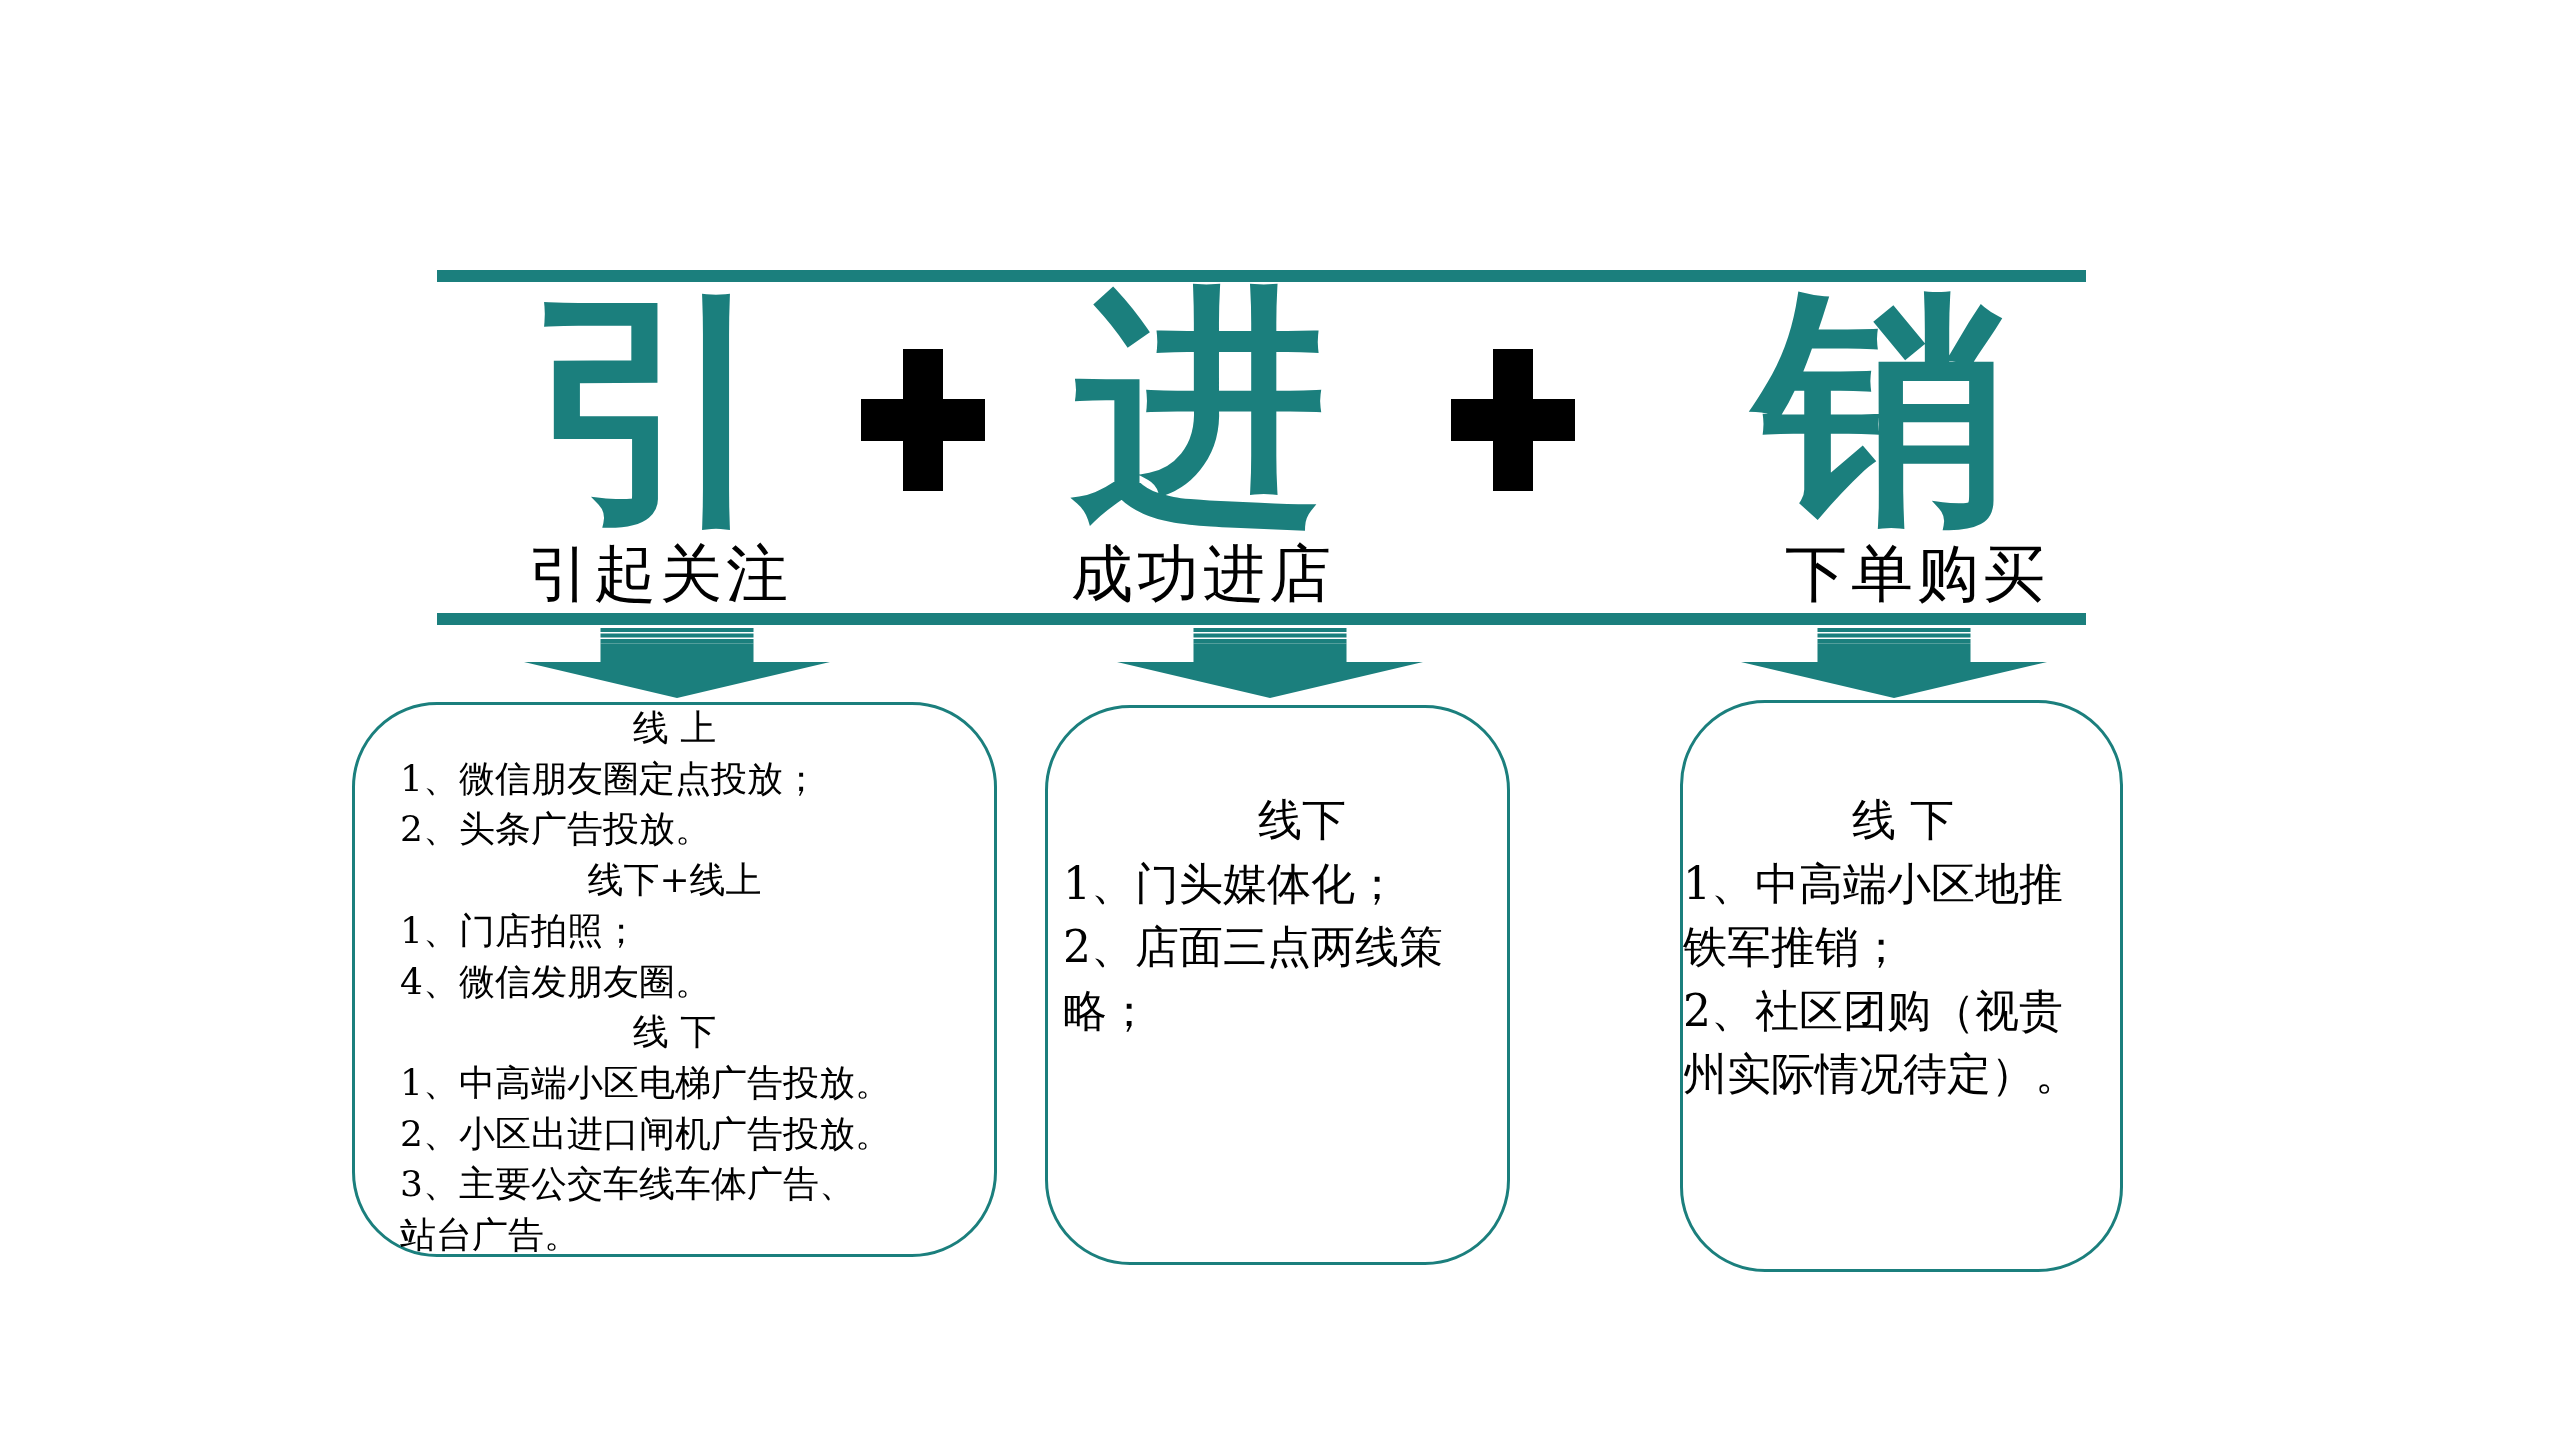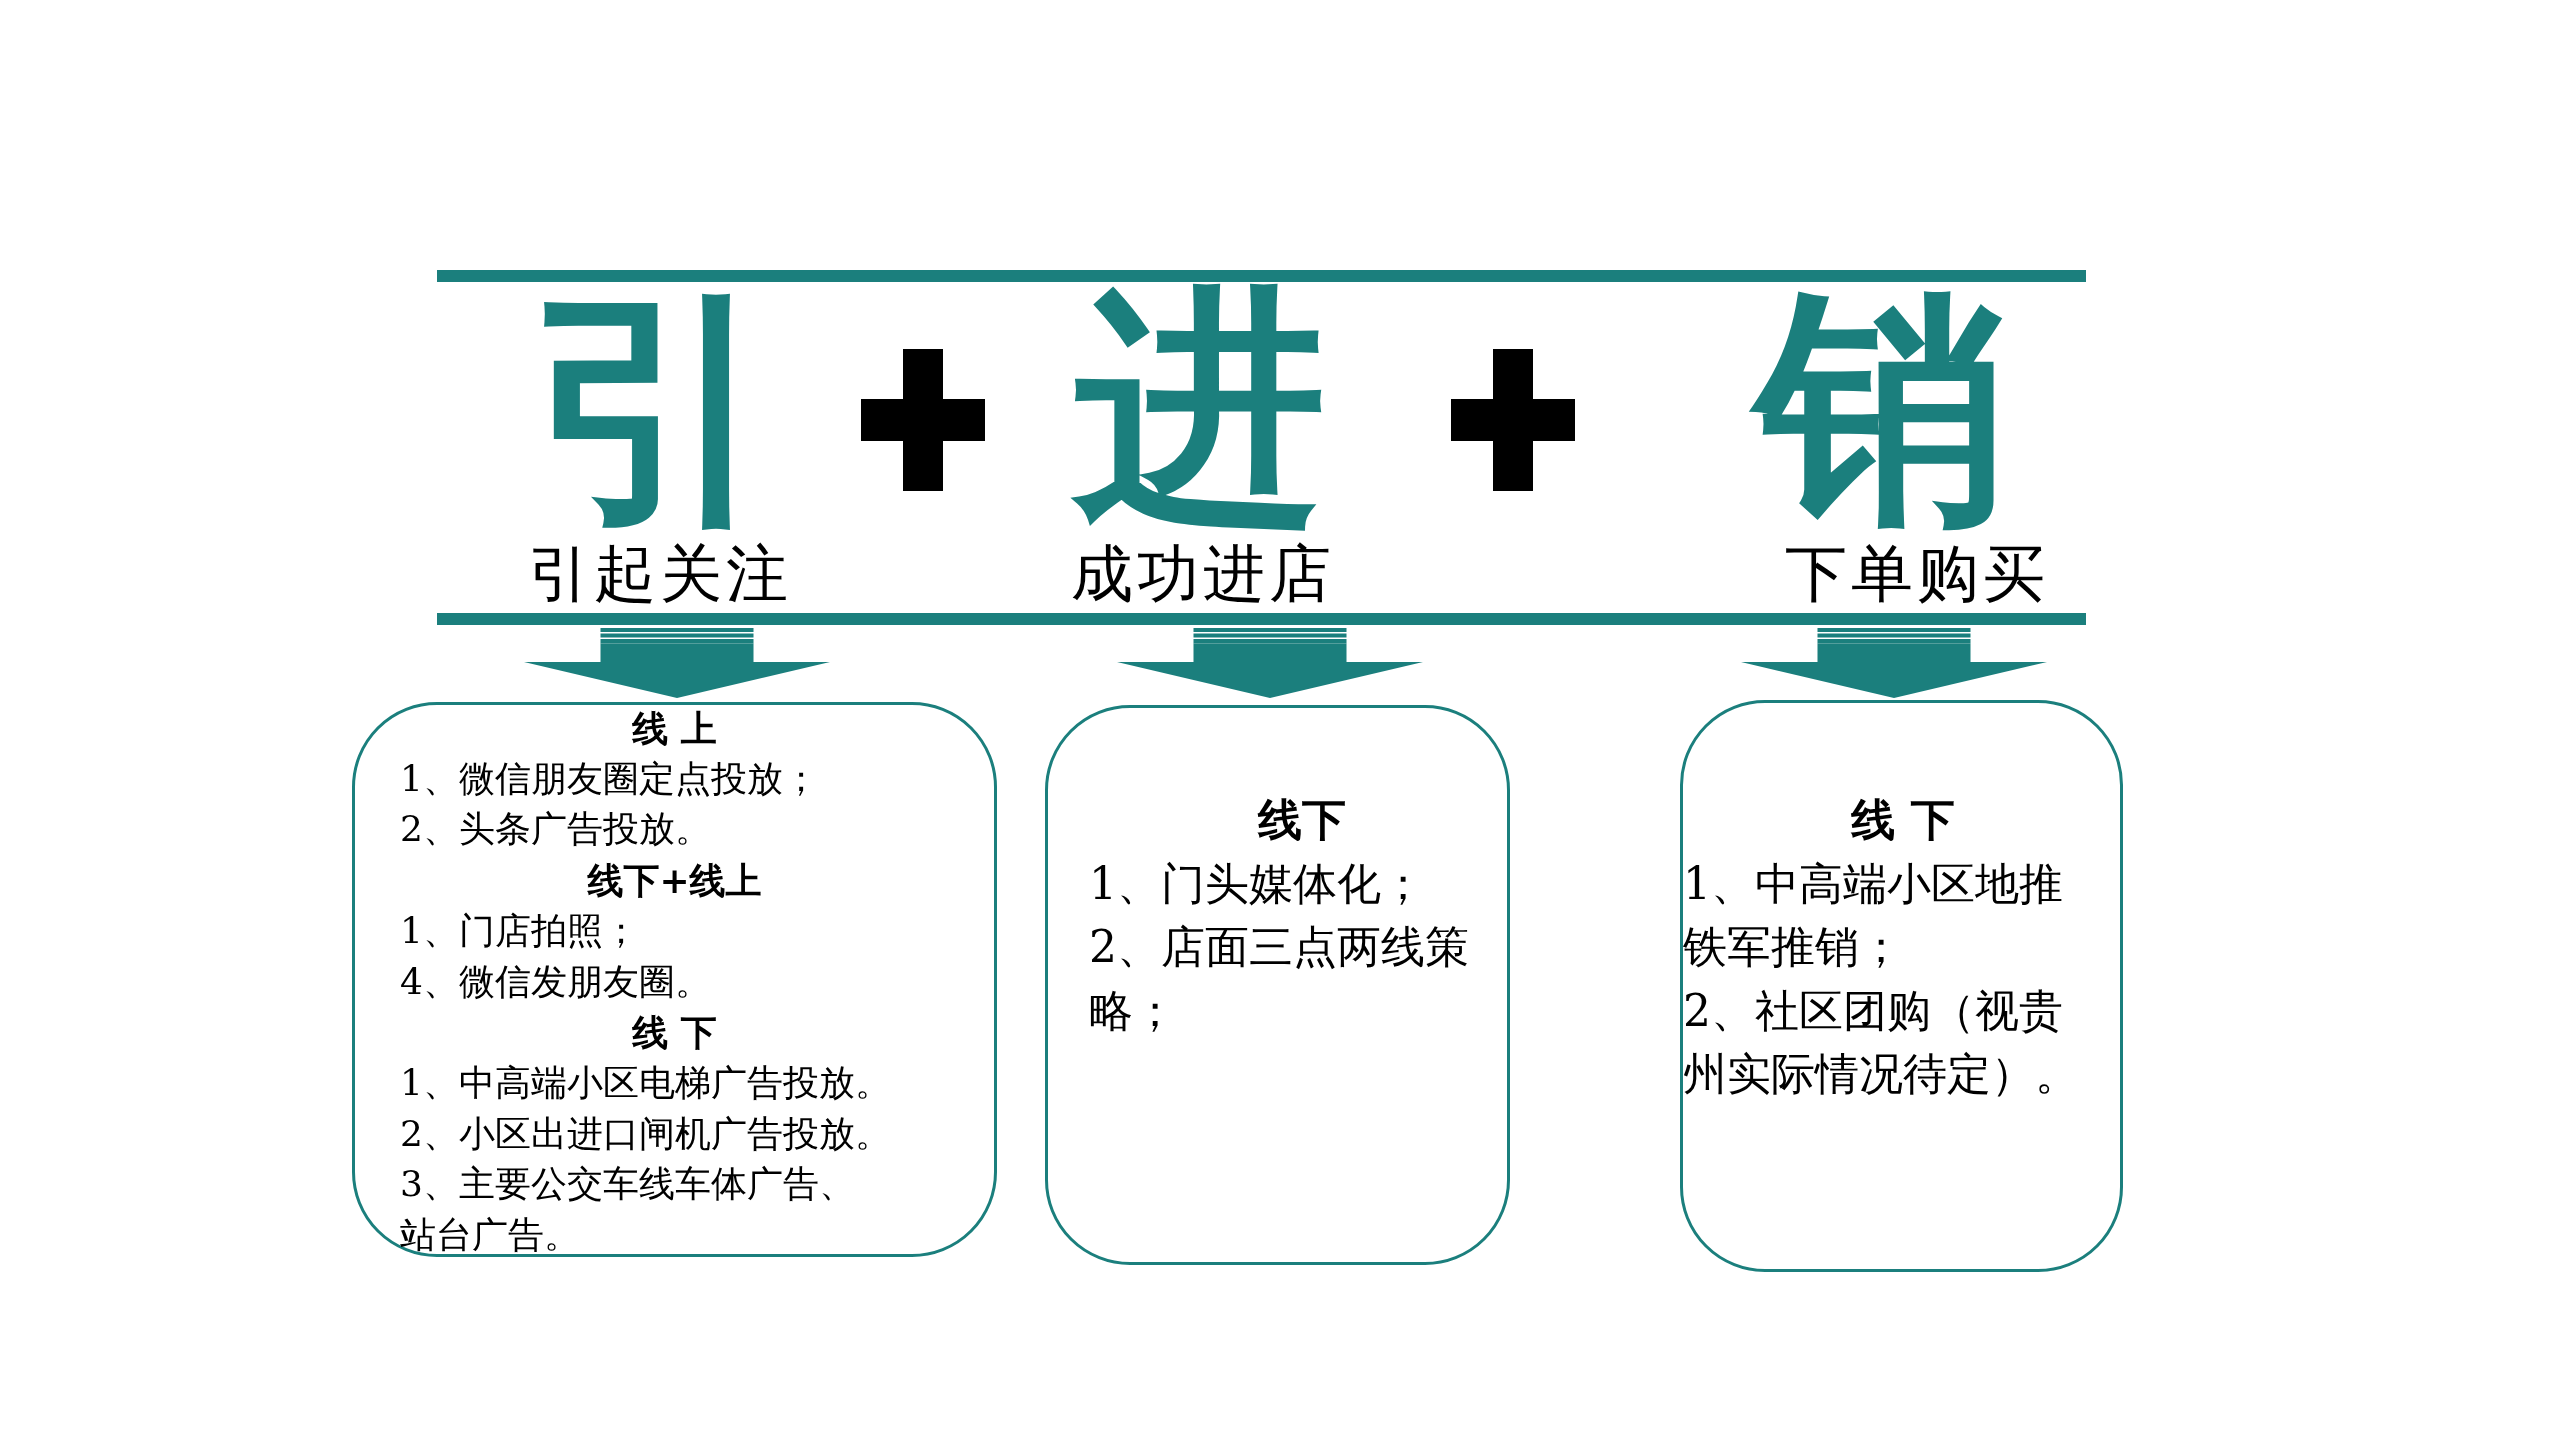--- a/index.html
+++ b/index.html
@@ -29,25 +29,25 @@
 
   .sbox{position:absolute;border:3px solid #1b7f7d;border-radius:85px;background:#fff;box-sizing:border-box;}
   #box1{left:352px;top:702px;width:645px;height:555px;}
   #box2{left:1045px;top:705px;width:465px;height:560px;}
   #box3{left:1680px;top:700px;width:443px;height:572px;}
 
   .content{position:absolute;}
   #c1{left:352px;top:703px;width:645px;font-size:36px;line-height:50.7px;}
   #c1 .line{padding-left:48px;}
   #c2{left:1045px;top:788px;width:514px;font-size:44px;line-height:63.5px;}
-  #c2 .line{padding-left:44px;}
+  #c2 .line{padding-left:18px;}
   #c3{left:1683px;top:788px;width:440px;font-size:44px;line-height:63.5px;}
   #c3 .line{}
   .line{white-space:nowrap;}
-  .line.t{padding-left:0 !important;text-align:center;font-weight:bold;}
+  .line.t{padding-left:0 !important;text-align:center;font-weight:normal;}
 </style>
 </head>
 <body>
 
 <div id="canvas">
 
   <div class="rule" id="rule-top"></div>
   <div class="rule" id="rule-bottom"></div>
 
   <div class="bigchar" id="big1">引</div>

